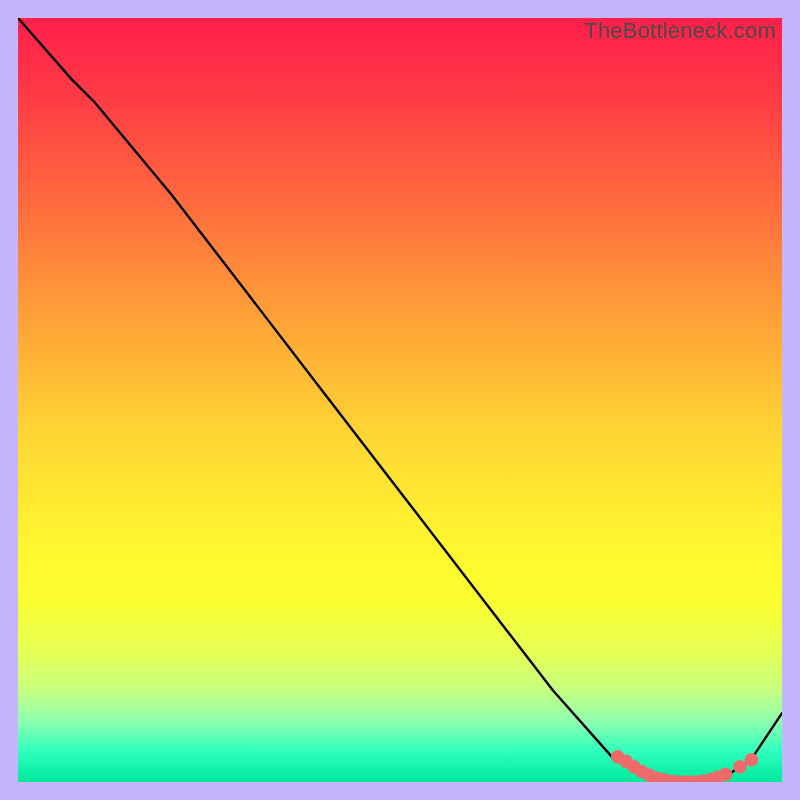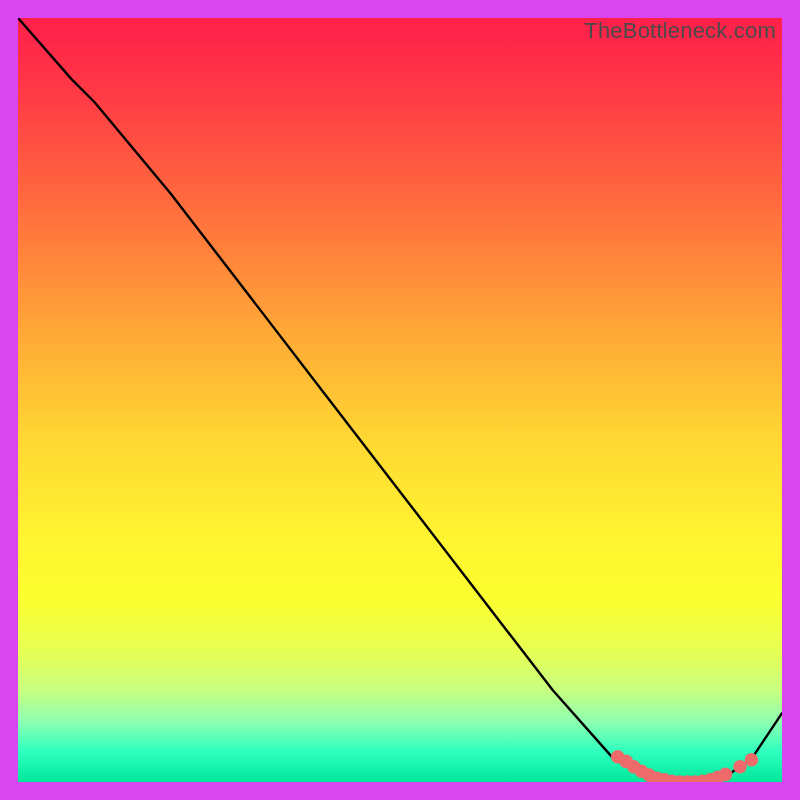--- a/index.html
+++ b/index.html
@@ -8,21 +8,21 @@
     width: 800px;
     height: 800px;
     background: #000;
     overflow: hidden;
     font-family: Arial, Helvetica, sans-serif;
   }
   .frame {
     position: relative;
     width: 800px;
     height: 800px;
-    background: #d946ef;
+    background: #c4b5fd;
     text-align: right;
   }
   .plot {
     position: absolute;
     left: 18px;
     top: 18px;
     width: 764px;
     height: 764px;
     background: linear-gradient(
       to bottom,

